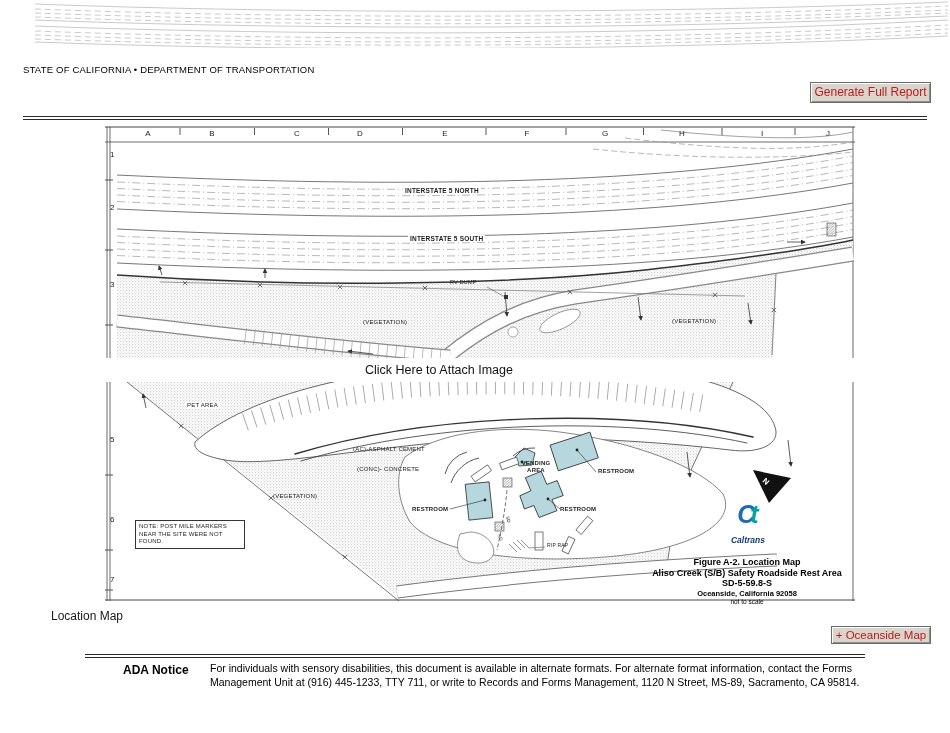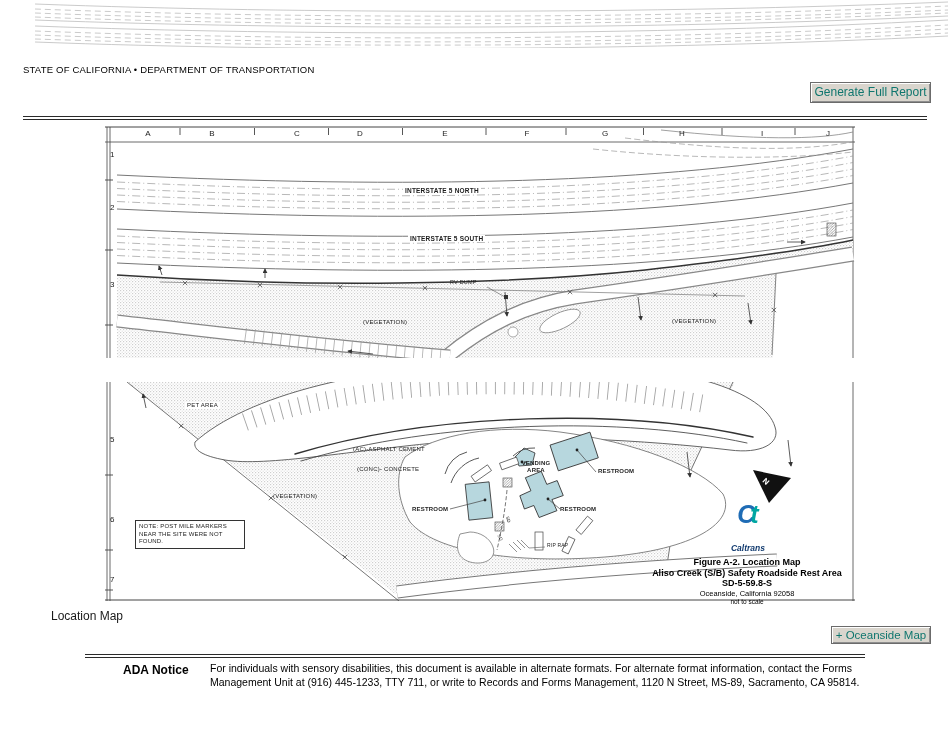--- a/index.html
+++ b/index.html
@@ -10,42 +10,42 @@
   .abs{position:absolute;}
   
   .agency{font-size:9.5px;letter-spacing:.2px;color:#000;}
   .ftitle{font-size:13.5px;font-weight:bold;color:#000;margin-top:2px;letter-spacing:.2px;}
   .fnum{font-size:9.5px;color:#000;margin-top:3px;}
   .dblrule{border-top:1px solid #2a2a2a;border-bottom:1px solid #2a2a2a;height:2px;}
   
   .btn3d{
     background:#d9d5cd;border:1px solid #6b6b6b;
     box-shadow:inset 1px 1px 0 #ffffff, inset -1px -1px 0 #8e8e8e;
-    font-family:"Liberation Sans",sans-serif;font-size:12px;color:#0f766e;
+    font-family:"Liberation Sans",sans-serif;font-size:12px;color:#b91c1c;
     text-align:center;line-height:19px;cursor:pointer;
   }
   
   #map{left:105px;top:125px;width:750px;height:478px;position:absolute;}
   .mapsvg{position:absolute;left:0;}
   .gcol{position:absolute;top:4px;width:20px;text-align:center;font-size:8px;color:#222;}
   .grow{position:absolute;left:5px;font-size:8px;color:#222;}
   .lbl{position:absolute;font-size:6px;color:#1c1c1c;white-space:nowrap;letter-spacing:.2px;line-height:7px;}
   .bold{font-weight:bold;}
   .bgw{background:#fff;padding:0 2px;}
   #attachband{left:0;top:233px;width:668px;height:24px;background:#fff;text-align:center;
     font-size:12.5px;color:#111;line-height:24px;}
   #notebox{left:30px;top:395px;width:102px;border:1px solid #333;background:#fff;
     font-size:6px;line-height:7.5px;padding:2px 3px;color:#222;letter-spacing:.2px;}
   #caption{left:512px;top:432px;width:260px;text-align:center;color:#000;}
   #caption .c1{font-size:9px;font-weight:bold;line-height:10.5px;}
-  #caption .c2{font-size:7.5px;font-weight:normal;line-height:9px;}
+  #caption .c2{font-size:7.5px;font-weight:bold;line-height:9px;}
   #caption .c3{font-size:6.5px;line-height:7px;}
   #logo{left:612px;top:377px;width:62px;text-align:center;}
   #logo .mark{font-size:25px;font-weight:bold;font-style:italic;line-height:24px;}
-  #logo .wordmark{font-size:8.5px;font-weight:bold;font-style:italic;color:#133c70;margin-top:17px;}
+  #logo .wordmark{font-size:8.5px;font-weight:bold;font-style:italic;color:#133c70;margin-top:9px;}
   #northN{left:658px;top:352px;color:#fff;font-size:8px;font-weight:bold;transform:rotate(42deg);}
   .sd{position:absolute;font-size:4.5px;color:#222;}
   
   #locmap{left:27px;top:609px;font-size:12px;color:#1a1a1a;margin-left:24px;}
   #adaLabel{left:123px;top:663px;font-size:12px;font-weight:bold;color:#000;}
   .adaText{left:210px;width:668px;font-size:10.5px;line-height:14px;color:#000;}
 </style>
 </head>
 <body>
 
@@ -296,20 +296,21 @@
   </div>
 
   <div id="caption" class="abs">
     <div class="c1">Figure A-2. Location Map</div>
     <div class="c1">Aliso Creek (S/B) Safety Roadside Rest Area</div>
     <div class="c1">SD-5-59.8-S</div>
     <div class="c2">Oceanside, California 92058</div>
     <div class="c3">not to scale</div>
   </div>
 
+  <div id="attachband" class="abs">Click Here to Attach Image</div>
 </div>
 
 <div id="locmap" class="abs">Location Map</div>
 <div class="abs btn3d" style="left:831px;top:626px;width:98px;height:16px;line-height:16px;font-size:11.5px;">+ Oceanside Map</div>
 <div class="abs dblrule" style="left:85px;top:654px;width:780px;"></div>
 <div id="adaLabel" class="abs">ADA Notice</div>
 <div class="abs adaText" style="top:661px">For individuals with sensory disabilities, this document is available in alternate formats. For alternate format information, contact the Forms</div>
 <div class="abs adaText" style="top:675px">Management Unit at (916) 445-1233, TTY 711, or write to Records and Forms Management, 1120 N Street, MS-89, Sacramento, CA 95814.</div>
 
 </body></html>

